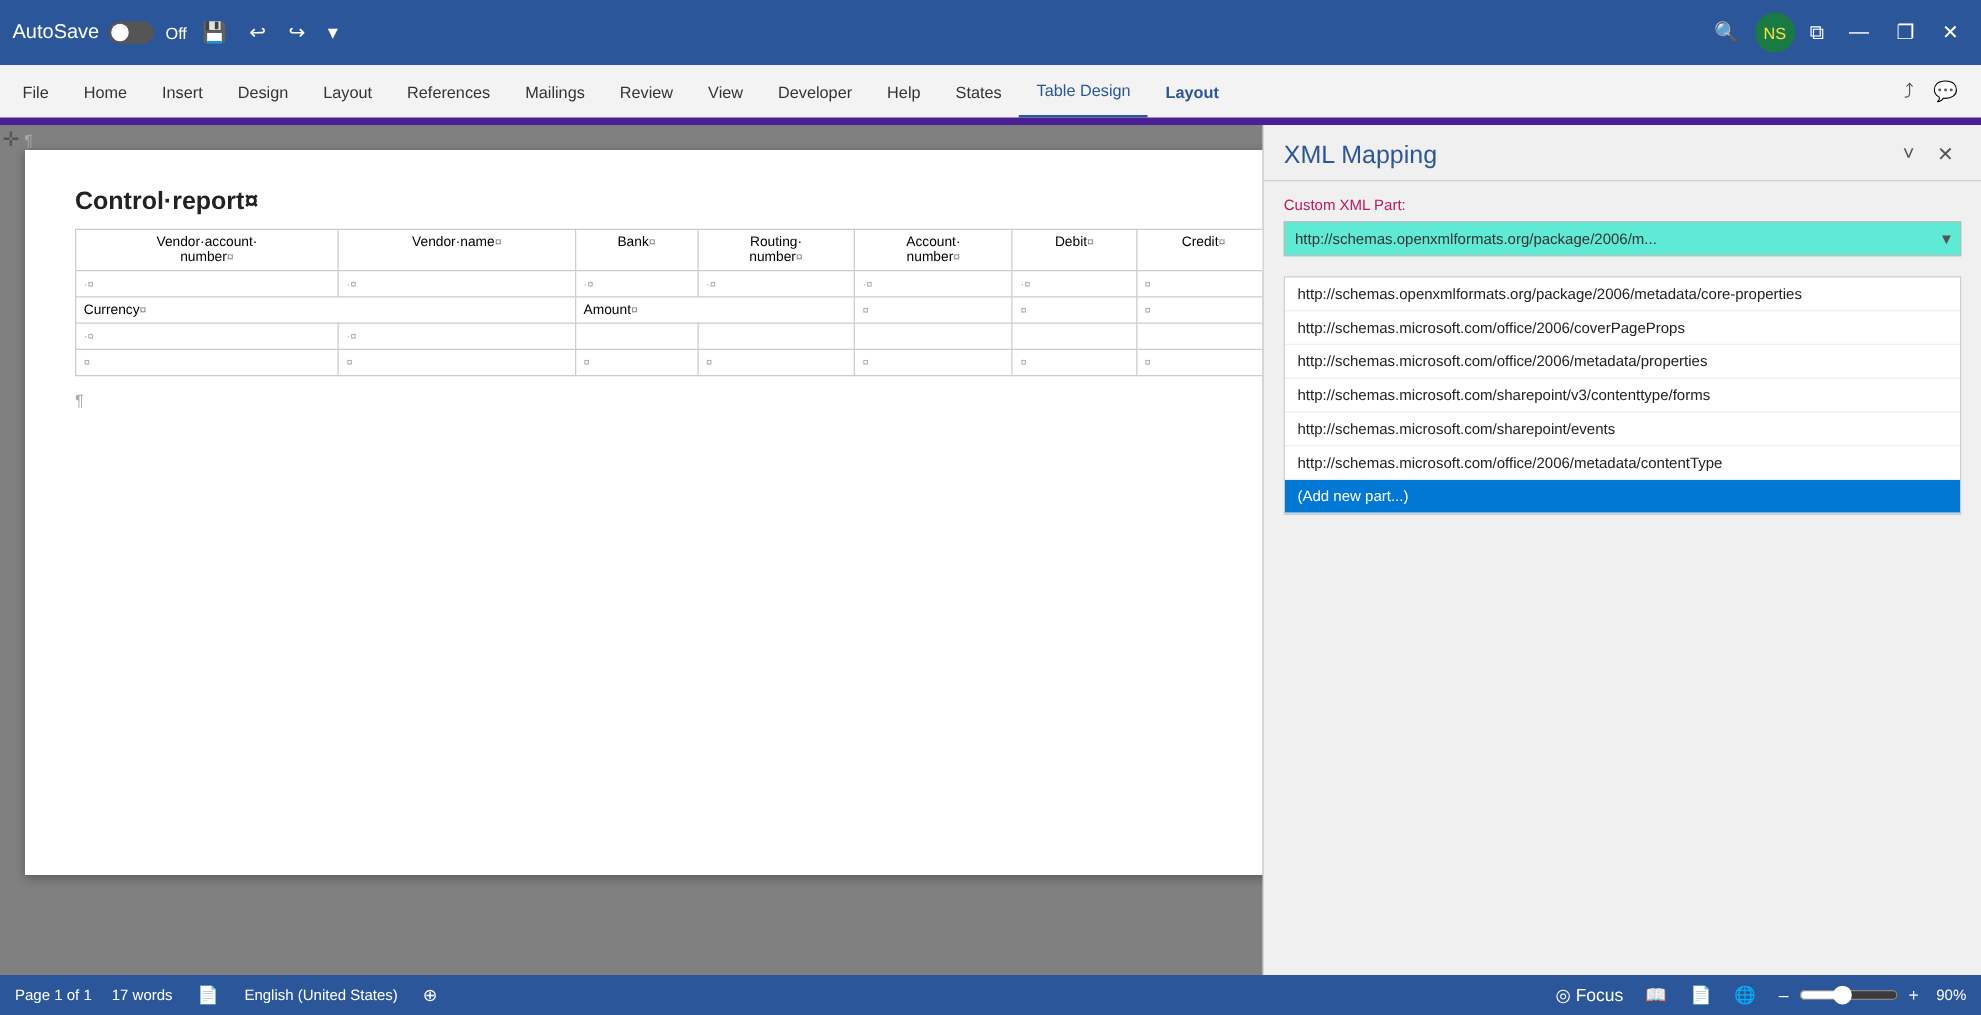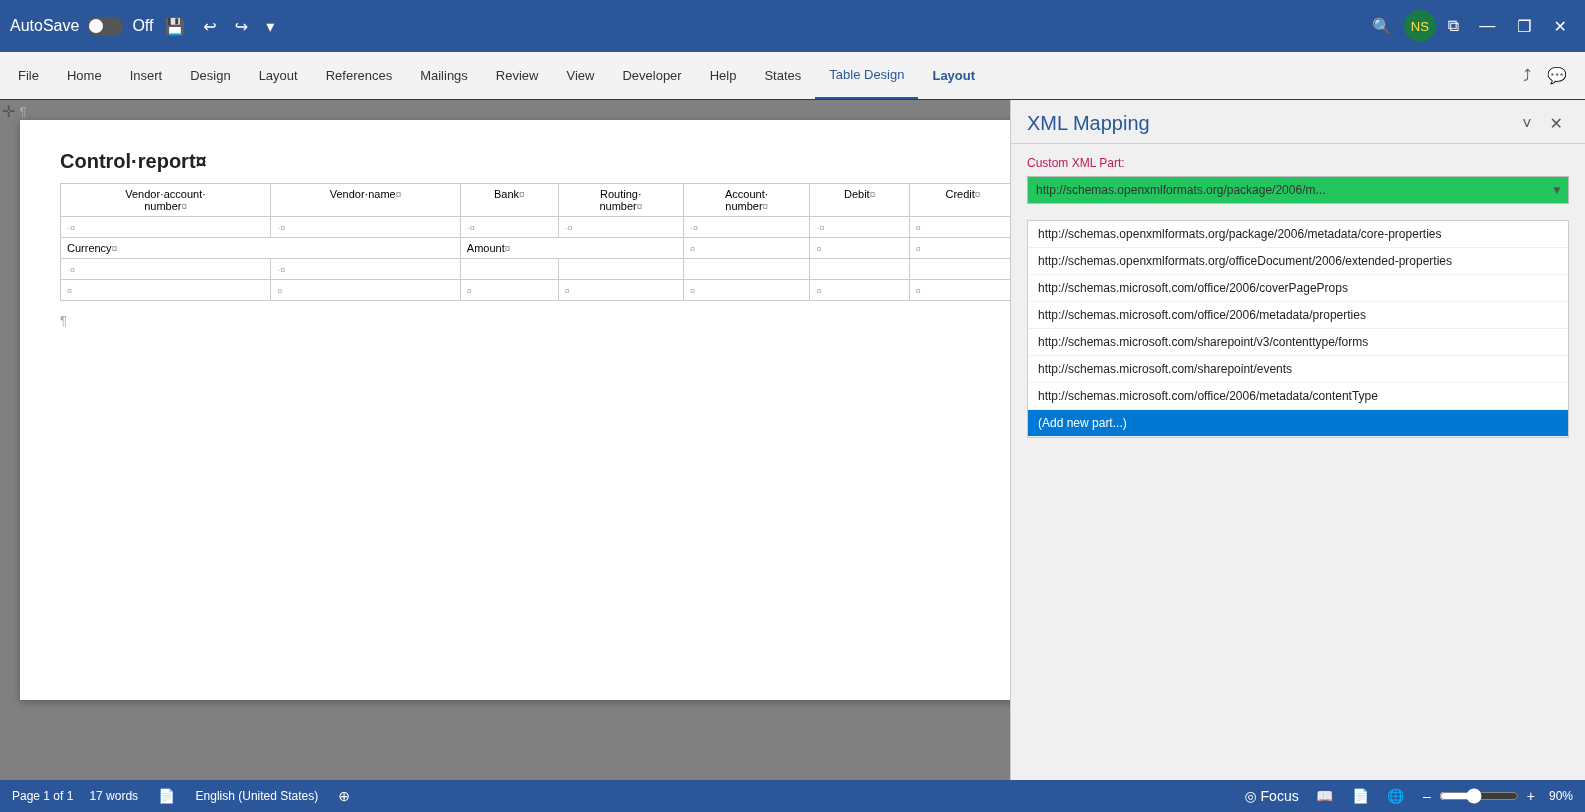--- a/index.html
+++ b/index.html
@@ -37,21 +37,21 @@
       cursor: pointer;
     }
     .toggle-knob {
       background: white;
       border-radius: 50%;
       width: 14px;
       height: 14px;
     }
     .toggle-off-label {
       color: white;
-      font-size: 16px;
+      font-size: 13px;
       margin-left: 3px;
     }
     .title-bar-icon-btn {
       background: none;
       border: none;
       color: white;
       cursor: pointer;
       padding: 4px 6px;
       font-size: 16px;
       display: flex;
@@ -87,21 +87,21 @@
       border: none;
       color: white;
       cursor: pointer;
       font-size: 16px;
       padding: 4px 8px;
     }
 
     
     .ribbon {
       background: #f3f3f3;
-      border-bottom: 1px solid #4c1d95;
+      border-bottom: 6px solid #4c1d95;
       height: 48px;
       display: flex;
       align-items: center;
       padding: 0 4px;
     }
     .ribbon-tab {
       padding: 6px 14px;
       font-size: 13px;
       color: #333;
       cursor: pointer;
@@ -226,21 +226,21 @@
       margin-bottom: 6px;
     }
     .xml-dropdown-wrapper {
       position: relative;
       margin-bottom: 16px;
     }
     .xml-dropdown {
       width: 100%;
       padding: 4px 28px 4px 8px;
       border: 1px solid #bbb;
-      background: #22c55e;
+      background: #5eead4;
       font-size: 12px;
       color: #333;
       appearance: none;
       cursor: pointer;
       height: 28px;
     }
     .xml-dropdown-arrow {
       position: absolute;
       right: 6px;
       top: 50%;
@@ -434,21 +434,20 @@
       <div class="xml-dropdown-wrapper">
         <select class="xml-dropdown">
           <option>http://schemas.openxmlformats.org/package/2006/m...</option>
           <option>http://schemas.openxmlformats.org/package/2006/metadata/core-properties</option>
           <option>http://schemas.openxmlformats.org/officeDocument/2006/extended-properties</option>
         </select>
         <span class="xml-dropdown-arrow">▼</span>
       </div>
       <div class="xml-list">
         <div class="xml-list-item">http://schemas.openxmlformats.org/package/2006/metadata/core-properties</div>
-        <div class="xml-list-item">http://schemas.openxmlformats.org/officeDocument/2006/extended-properties</div>
         <div class="xml-list-item">http://schemas.microsoft.com/office/2006/coverPageProps</div>
         <div class="xml-list-item">http://schemas.microsoft.com/office/2006/metadata/properties</div>
         <div class="xml-list-item">http://schemas.microsoft.com/sharepoint/v3/contenttype/forms</div>
         <div class="xml-list-item">http://schemas.microsoft.com/sharepoint/events</div>
         <div class="xml-list-item">http://schemas.microsoft.com/office/2006/metadata/contentType</div>
         <div class="xml-list-item selected">(Add new part...)</div>
       </div>
     </div>
   </div>
 </div>

